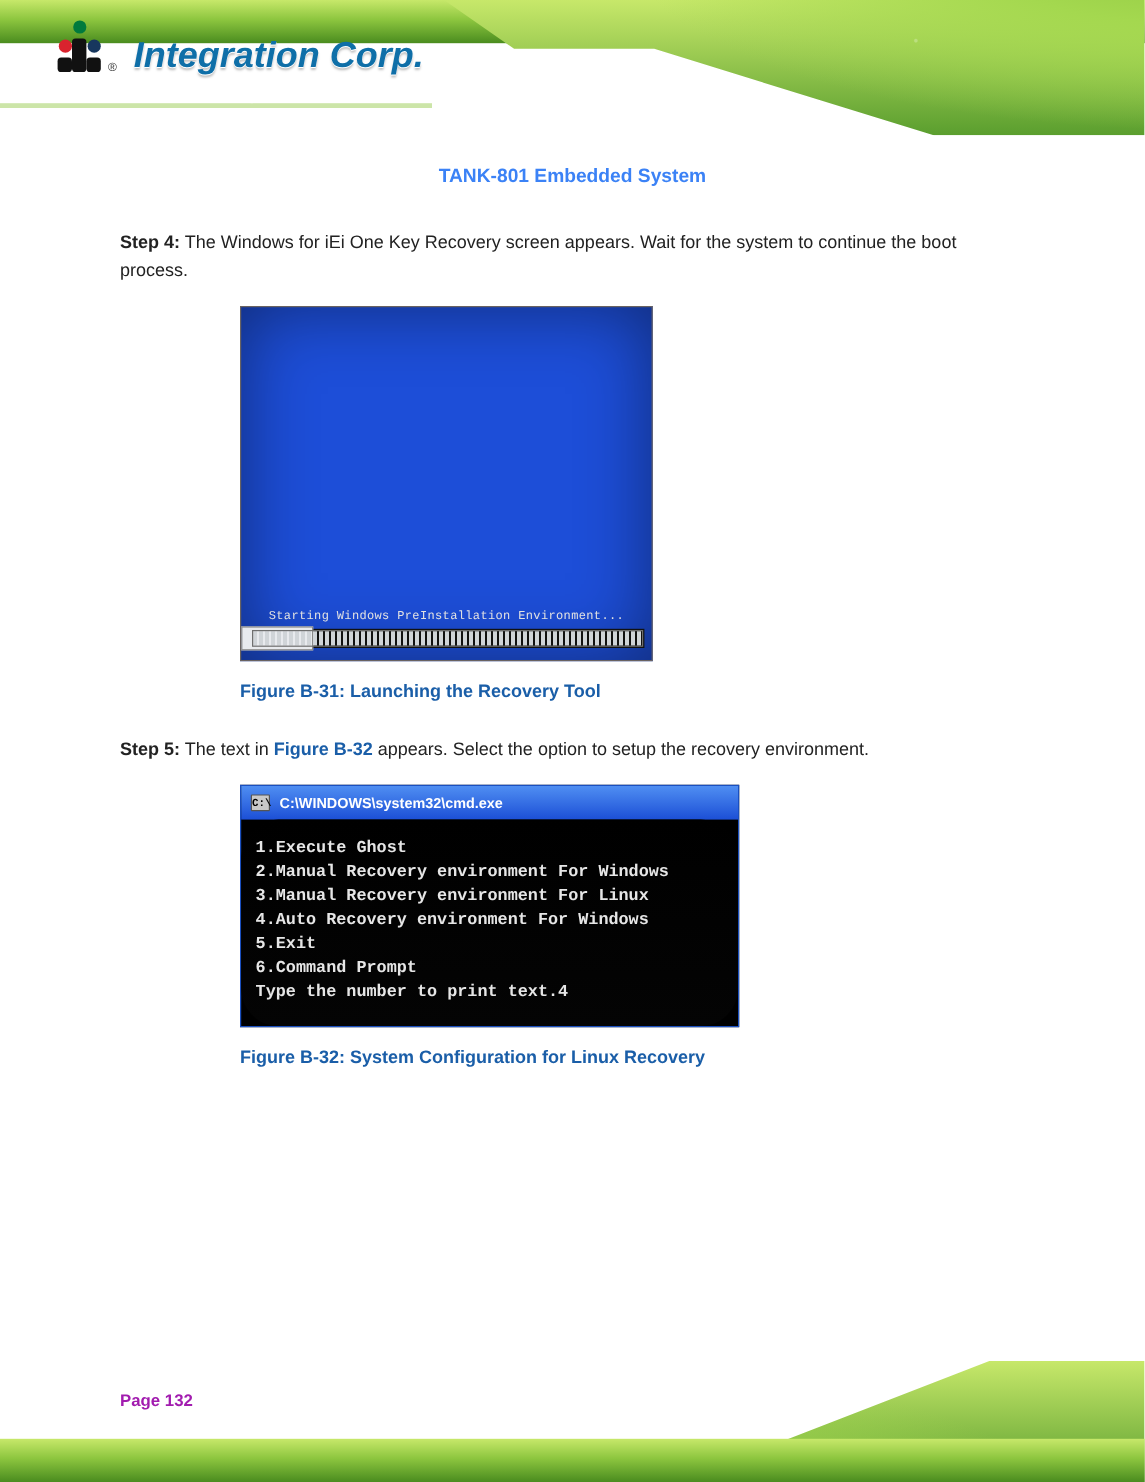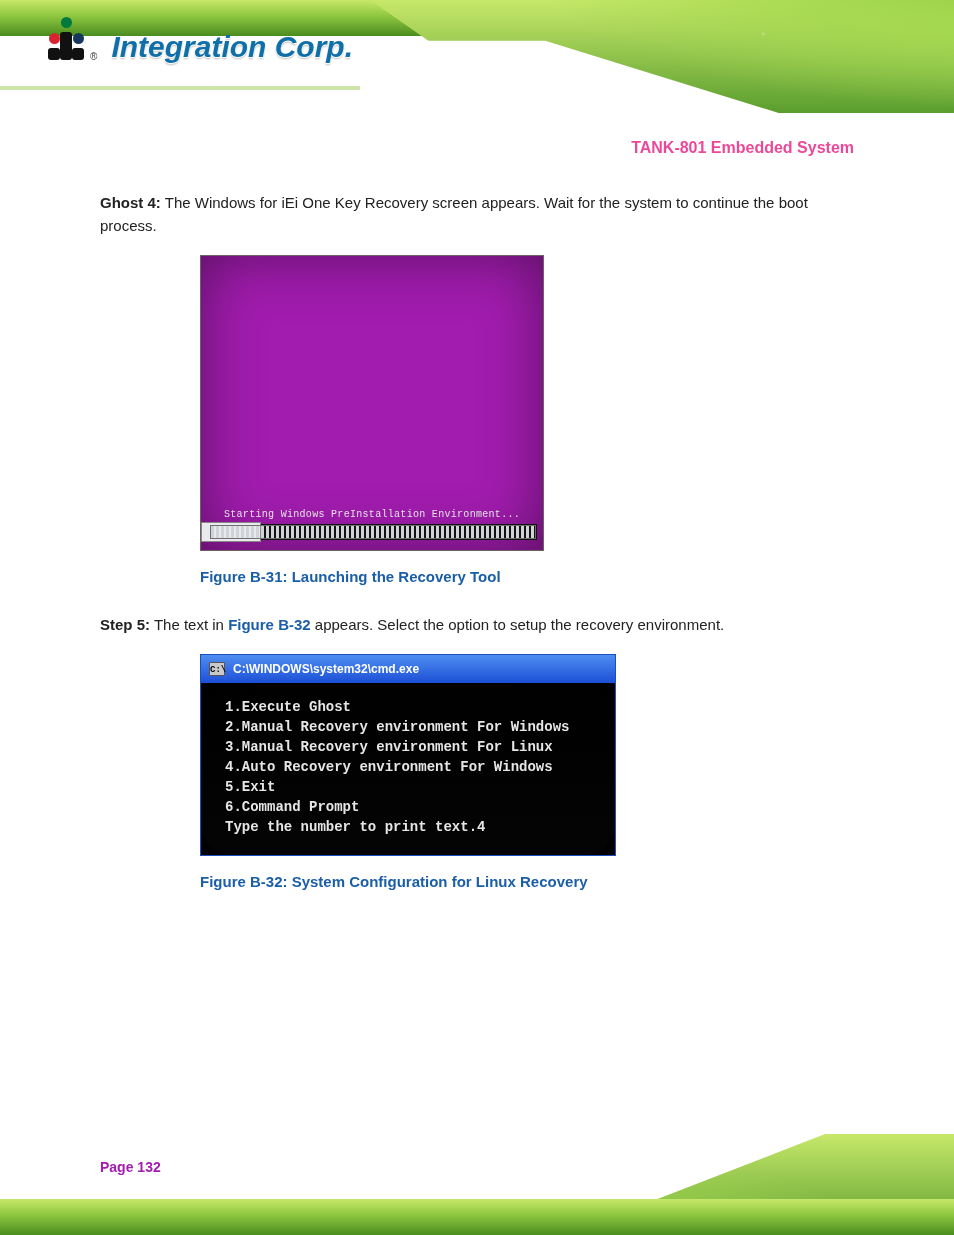--- a/index.html
+++ b/index.html
@@ -79,37 +79,37 @@
     white-space:nowrap;
     align-self:center; margin-top:12px;
   }
 
   
   .content {
     position:absolute; top:140px; left:100px; width:754px;
     font-size:15px; color:#222; line-height:1.55;
   }
   .content .right-heading {
-    text-align:right; font-weight:700; color:#ec4899; font-size:16px;
+    text-align:center; font-weight:700; color:#3b82f6; font-size:16px;
     margin: -4px 0 30px 0;
   }
   .step { margin:6px 0 18px 0; }
   .step-label { font-weight:700; }
   .fig-caption {
     font-weight:700; color:#1a5ea8; margin:14px 0 24px 0; font-size:15px;
     text-align:left; padding-left:100px;
   }
   .inline-ref { font-weight:700; color:#1a5ea8;text-align:right; }
 
   
   .figure-wrap { padding-left:100px; }
 
   
   .fig-winpe {
-    width:344px; height:296px; background:#a21caf; position:relative;
+    width:344px; height:296px; background:#1d4ed8; position:relative;
     box-shadow: inset 0 0 60px rgba(0,0,0,.45);
     border: 1px solid #6a6361;
   }
   .fig-winpe .boot-text {
     position:absolute; bottom:30px; left:0; width:100%;
     text-align:center; color:#e2e2e2;
     font: 400 10px/1 "Courier New", monospace;
     letter-spacing:.3px;
   }
   .fig-winpe .progress {
@@ -136,21 +136,21 @@
     height:28px; background:linear-gradient(180deg,#4f8ef2,#1c4fd6);
     display:flex; align-items:center; gap:8px; padding:0 8px;
     font: 700 12px Tahoma, Arial, sans-serif; color:#fff;
   }
   .fig-cmd .titlebar .icon {
     width:16px; height:14px; background:#c9c9c9; color:#000;
     font: 700 9px/14px "Courier New", monospace; text-align:center;
     border:1px solid #555; border-radius:1px;
   }
   .fig-cmd .term {
-    padding:14px 6px 18px 24px;
+    padding:14px 6px 18px 12px;
     font: 700 14px/20px "Courier New", monospace; color:#e6e6e6;
     white-space:pre;
     background:linear-gradient(#000,#040404);
     border-radius:31px;
   }
 
   
   [data-bind]:empty::before { content:""; }
 </style>
 </head>
@@ -179,21 +179,21 @@
     <span class="logo-reg" data-bind="header.brand_regmark">®</span>
     <span class="logo-text" data-bind="header.brand_text">Integration Corp.</span>
   </div>
 </div>
 
 <div class="content">
 
   <div class="right-heading" data-bind="page.heading_right">TANK-801 Embedded System</div>
 
   <p class="step">
-    <span class="step-label" data-bind="steps.s4.label">Ghost 4:</span>
+    <span class="step-label" data-bind="steps.s4.label">Step 4:</span>
     <span data-bind="steps.s4.text">The Windows for iEi One Key Recovery screen appears. Wait for the system to continue the boot process.</span>
   </p>
 
   <div class="figure-wrap">
     <div class="fig-winpe">
       <div class="boot-text" data-bind="figures.fig1.boot_text">Starting Windows PreInstallation Environment...</div>
       <div class="progress">
         <div class="solid"></div>
         <div class="track"></div>
       </div>

